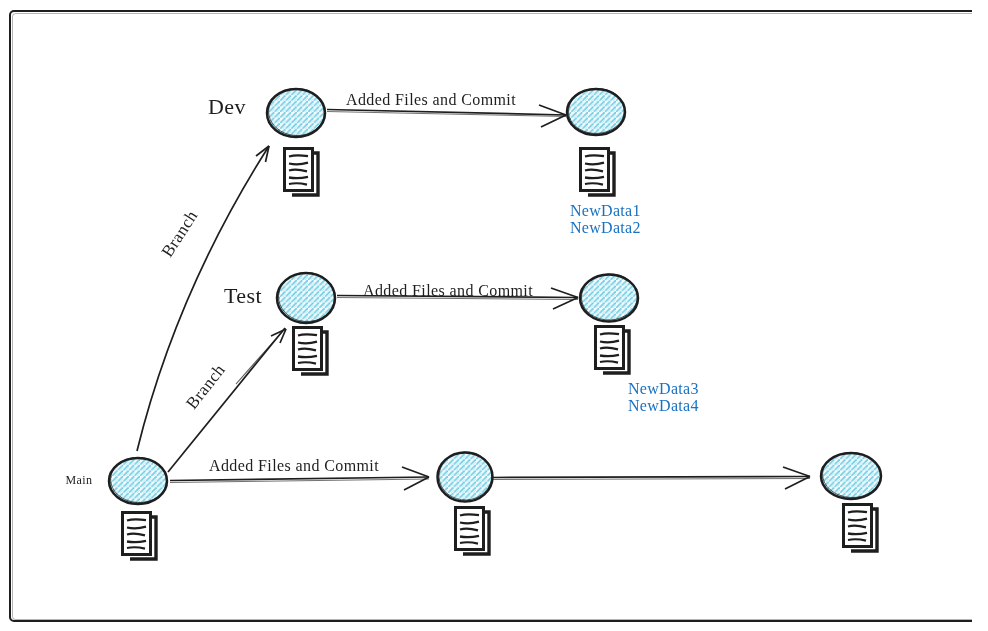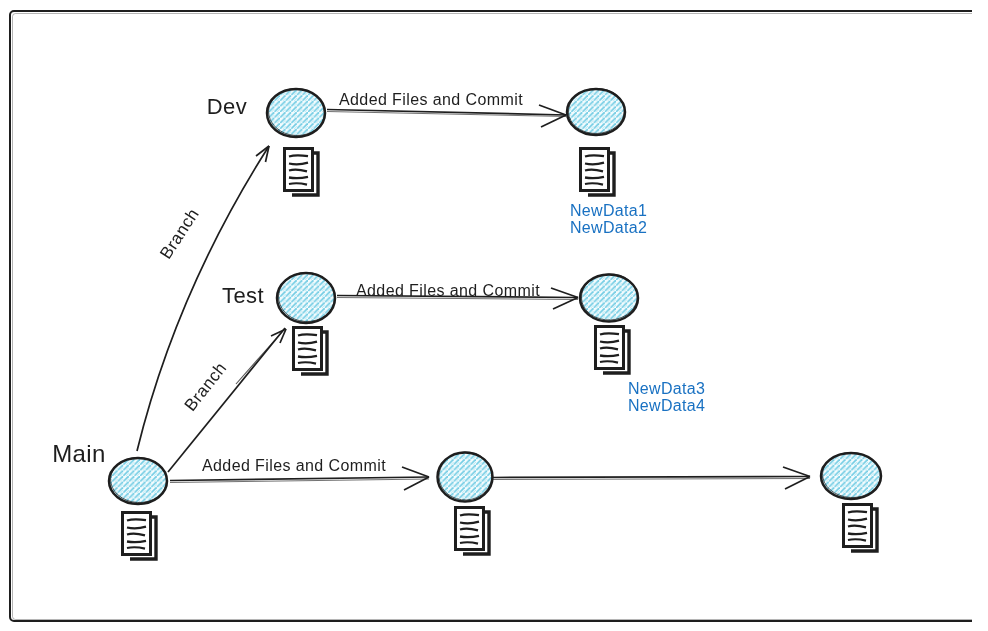--- a/index.html
+++ b/index.html
@@ -1,21 +1,21 @@
 <!DOCTYPE html>
 <html><head>
 <meta charset="utf-8">
 <style>
   html,body{margin:0;padding:0;background:#ffffff;}
   .stage{
     position:relative;
     width:972px;height:631px;
     background:#ffffff;
     overflow:hidden;
-    font-family:Liberation Sans, sans-serif;
+    font-family:Liberation Serif, serif;
     color:#1e1e1e;
   }
   .stage svg{position:absolute;left:0;top:0;}
   .lbl{
     position:absolute;
     transform:translate(-50%,-50%);
     white-space:nowrap;
     color:#1e1e1e;
     letter-spacing:.4px;
   }
@@ -139,21 +139,21 @@
     <use href="#docicon" transform="translate(594,325)"></use>
     <use href="#docicon" transform="translate(121,511)"></use>
     <use href="#docicon" transform="translate(454,506)"></use>
     <use href="#docicon" transform="translate(842,503)"></use>
   </svg>
 
   <div class="lbl branch-name" style="left:227px;top:107px;font-size:22px;">Dev</div>
 
   <div class="lbl branch-name" style="left:243px;top:296px;font-size:22px;">Test</div>
 
-  <div class="lbl branch-name" style="left:79px;top:454px;font-size:24px;">Main</div>
+  <div class="lbl branch-name" style="left:79px;top:480px;font-size:12px;">Main</div>
 
   <div class="lbl rot rot-dev" style="left:180px;top:234px;">Branch</div>
 
   <div class="lbl rot rot-test" style="left:206px;top:387px;">Branch</div>
 
   <div class="lbl edge-label" style="left:431px;top:100px;">Added Files and Commit</div>
 
   <div class="lbl edge-label" style="left:448px;top:291px;">Added Files and Commit</div>
 
   <div class="lbl edge-label" style="left:294px;top:466px;">Added Files and Commit</div>

